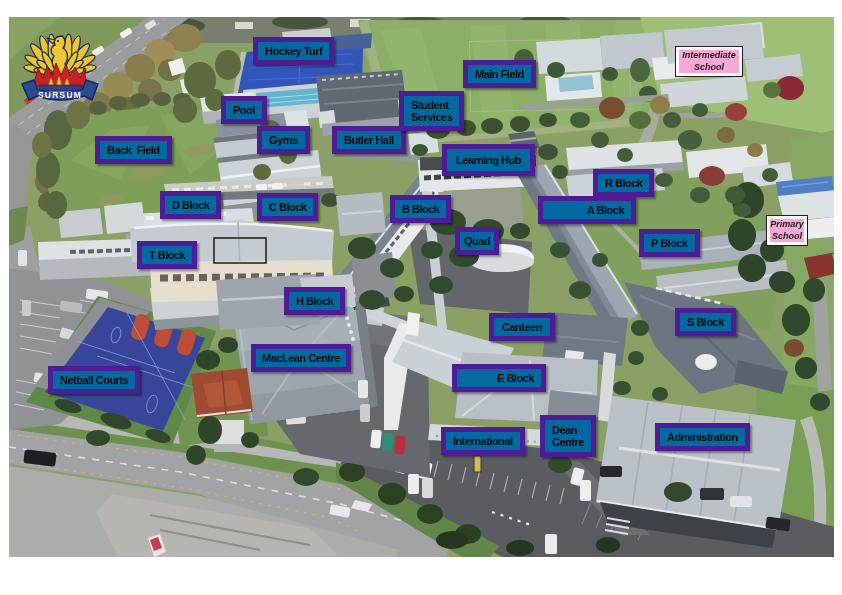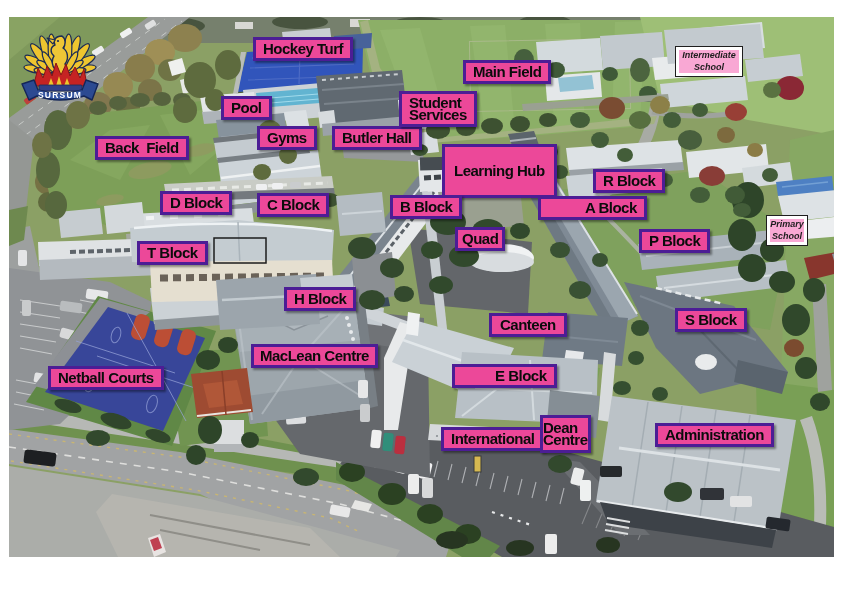--- a/index.html
+++ b/index.html
@@ -1,20 +1,20 @@
 <!DOCTYPE html>
 <html><head>
 <meta charset="utf-8">
 <style>
   html,body{margin:0;padding:0;background:#ffffff;}
   #page{position:relative;width:842px;height:595px;background:#ffffff;overflow:hidden;
         font-family:"Liberation Sans",sans-serif;}
   svg{position:absolute;left:0;top:0;}
-  .lb{position:absolute;background:#ec4899;border:3px solid #4c1d95;color:#0c0c0c;
-      font-weight:bold;font-size:15px;letter-spacing:-0.5px;line-height:12px;
+  .lb{position:absolute;background:#0369a1;border:5px solid #4c1d95;color:#0c0c0c;
+      font-weight:bold;font-size:11px;letter-spacing:-0.5px;line-height:12px;
       padding:3px 7px;white-space:nowrap;box-shadow:1.5px 2px 2px rgba(0,0,0,0.4);}
   .pc{position:absolute;background:#ffffff;border:1px solid #1e1e1e;color:#1d1d1d;
       font-weight:bold;font-style:italic;font-size:9px;line-height:11.5px;padding:3px;
       text-align:center;}
   .pc span{display:block;background:#f9a8d4;}
 </style>
 </head>
 <body>
 <div id="page">
 <svg width="842" height="595" viewBox="0 0 842 595">
@@ -729,21 +729,21 @@
 <div class="lb" style="left:463px;top:60px;">Main Field</div>
 
 <div class="lb" style="left:221px;top:96px;">Pool</div>
 
 <div class="lb" style="left:257px;top:126px;">Gyms</div>
 
 <div class="lb" style="left:332px;top:126px;">Butler Hall</div>
 
 <div class="lb" style="left:399px;top:91px;">Student<br>Services</div>
 
-<div class="lb" style="left:442px;top:144px;padding:18px 9px;">Learning Hub</div>
+<div class="lb" style="left:442px;top:144px;padding:5px 9px;">Learning Hub</div>
 
 <div class="lb" style="left:95px;top:136px;">Back&nbsp;&nbsp;Field</div>
 
 <div class="lb" style="left:160px;top:191px;">D Block</div>
 
 <div class="lb" style="left:257px;top:193px;">C Block</div>
 
 <div class="lb" style="left:390px;top:195px;">B Block</div>
 
 <div class="lb" style="left:593px;top:169px;">R Block</div>
@@ -764,21 +764,21 @@
 <div class="lb" style="left:675px;top:308px;">S Block</div>
 
 <div class="lb" style="left:251px;top:344px;padding:3px 6px;">MacLean Centre</div>
 
 <div class="lb" style="left:48px;top:366px;">Netball Courts</div>
 
 <div class="lb" style="left:452px;top:364px;padding-left:40px;">E Block</div>
 
 <div class="lb" style="left:441px;top:427px;">International</div>
 
-<div class="lb" style="left:540px;top:415px;padding:4px 0;">Dean<br>Centre</div>
+<div class="lb" style="left:540px;top:415px;padding:4px 7px;">Dean<br>Centre</div>
 
 <div class="lb" style="left:655px;top:423px;">Administration</div>
 
 <div class="pc" style="left:675px;top:46px;width:60px;">
       <span>Intermediate<br>School</span>
     </div>
 
 <div class="pc" style="left:766px;top:215px;width:34px;">
       <span>Primary<br>School</span>
     </div>

